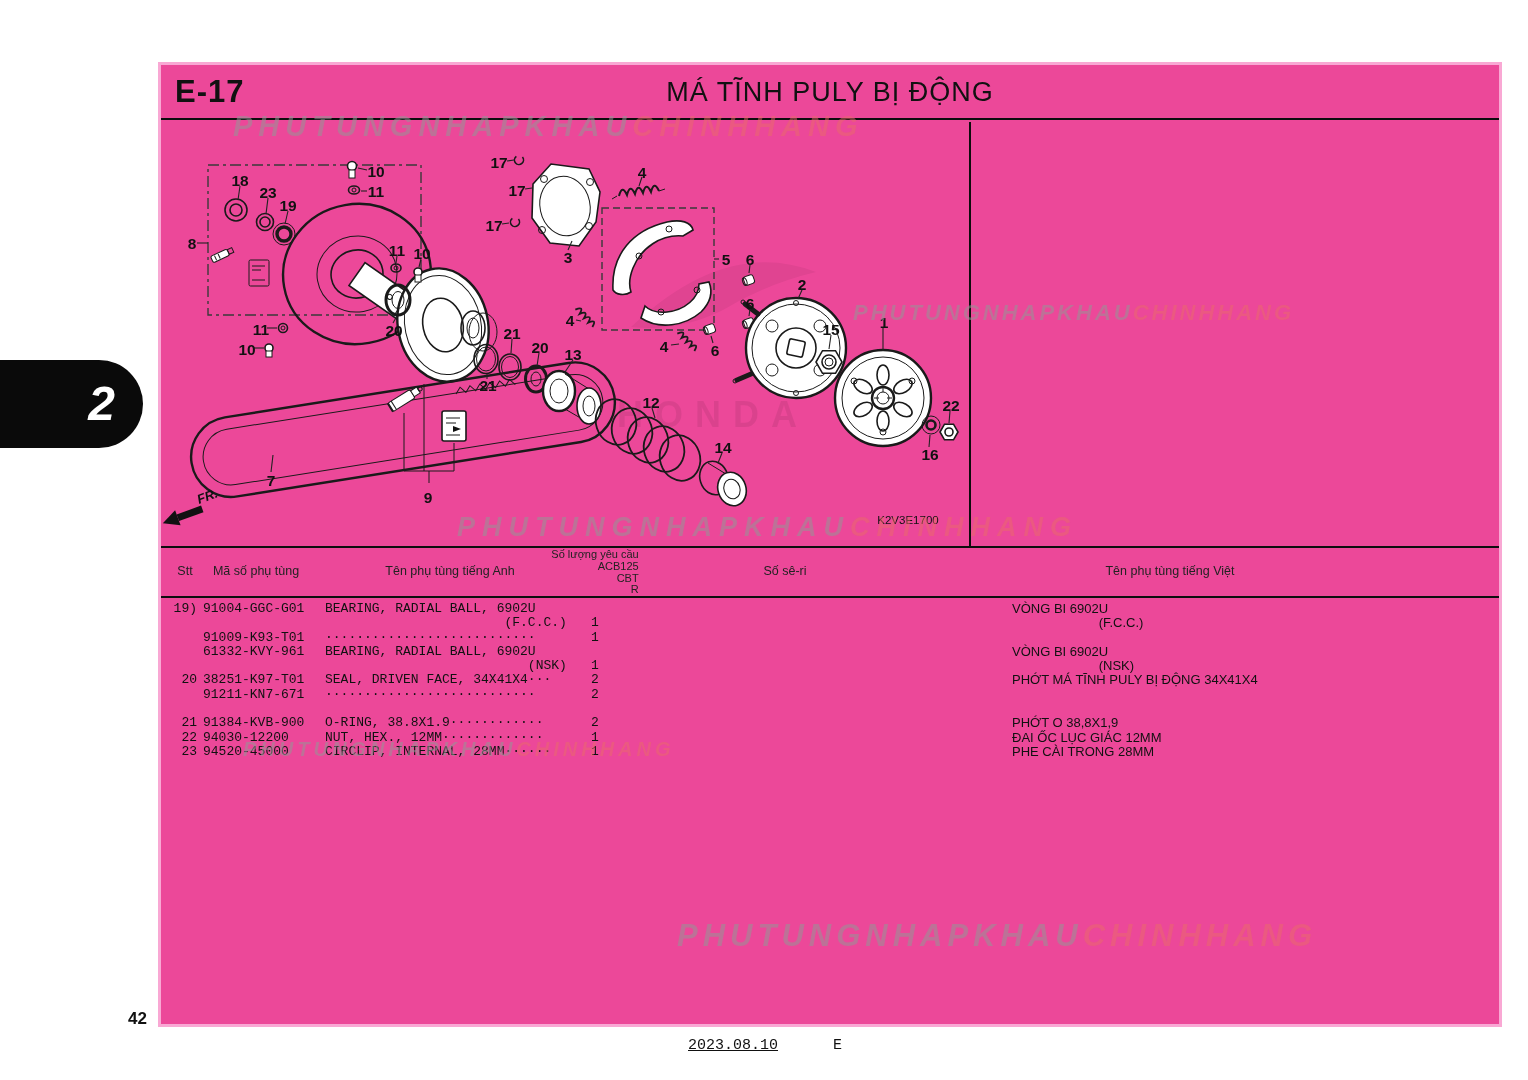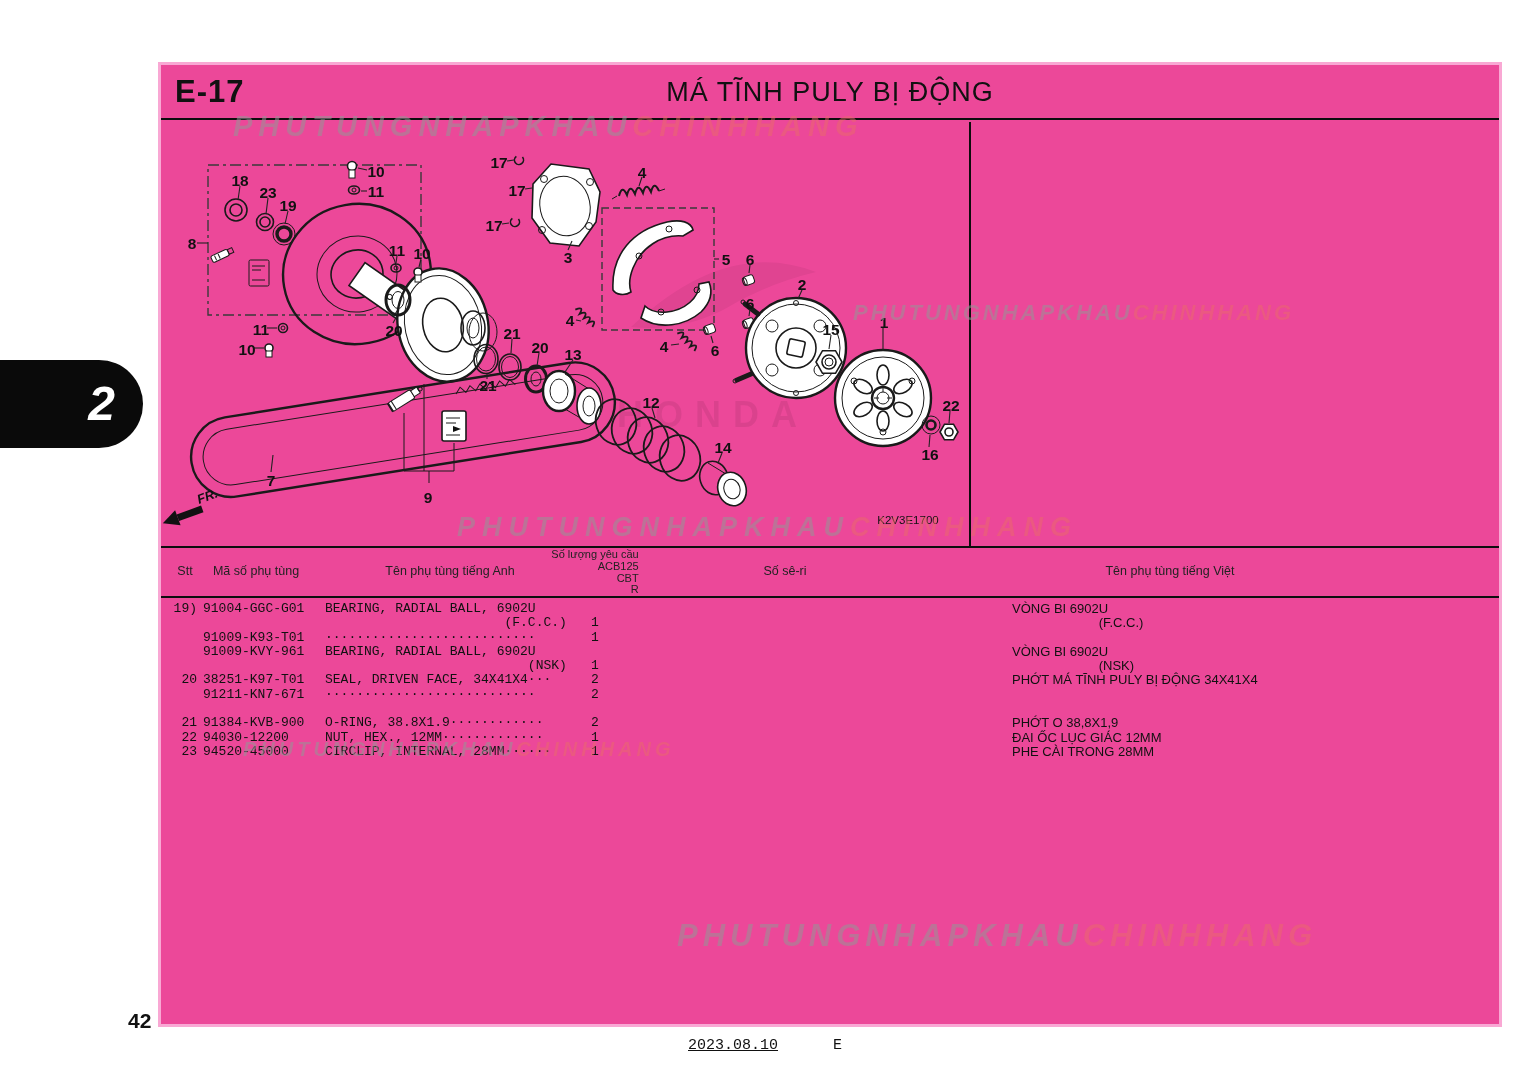--- a/index.html
+++ b/index.html
@@ -59,21 +59,21 @@
     font-family:"Liberation Mono","DejaVu Sans Mono",monospace;font-size:13px;}
   .trow span{white-space:pre;display:block;}
   .c-stt{width:30px;margin-left:6px;text-align:right;}
   .c-code{width:128px;padding-left:6px;box-sizing:border-box;}
   .c-en{width:252px;}
   .c-qty{width:36px;text-align:center;}
   .c-ser{width:399px;}
   .c-vi{flex:1;font-family:"Liberation Sans","DejaVu Sans",sans-serif;font-size:13px;}
   
   .page-num{
-    position:absolute;left:128px;top:1009px;font-size:21px;font-weight:bold;
+    position:absolute;left:128px;top:1009px;font-size:17px;font-weight:bold;
     font-family:"Liberation Sans",sans-serif;
   }
   .footer-date{
     position:absolute;left:688px;top:1037px;
     font-family:"Liberation Mono","DejaVu Sans Mono",monospace;font-size:15px;text-decoration:underline;
   }
   .footer-code{
     position:absolute;left:833px;top:1037px;
     font-family:"Liberation Mono","DejaVu Sans Mono",monospace;font-size:15px;
   }
@@ -502,21 +502,21 @@
       <div class="trow">
         <span class="c-stt"></span>
         <span class="c-code">91009-K93-T01</span>
         <span class="c-en">···························</span>
         <span class="c-qty">1</span>
         <span class="c-ser"></span>
         <span class="c-vi"></span>
       </div>
       <div class="trow">
         <span class="c-stt"></span>
-        <span class="c-code">91009-KVY-961</span>
+        <span class="c-code">61332-KVY-961</span>
         <span class="c-en">BEARING, RADIAL BALL, 6902U</span>
         <span class="c-qty"></span>
         <span class="c-ser"></span>
         <span class="c-vi">VÒNG BI 6902U</span>
       </div>
       <div class="trow">
         <span class="c-stt"></span>
         <span class="c-code"></span>
         <span class="c-en">                          (NSK)</span>
         <span class="c-qty">1</span>

